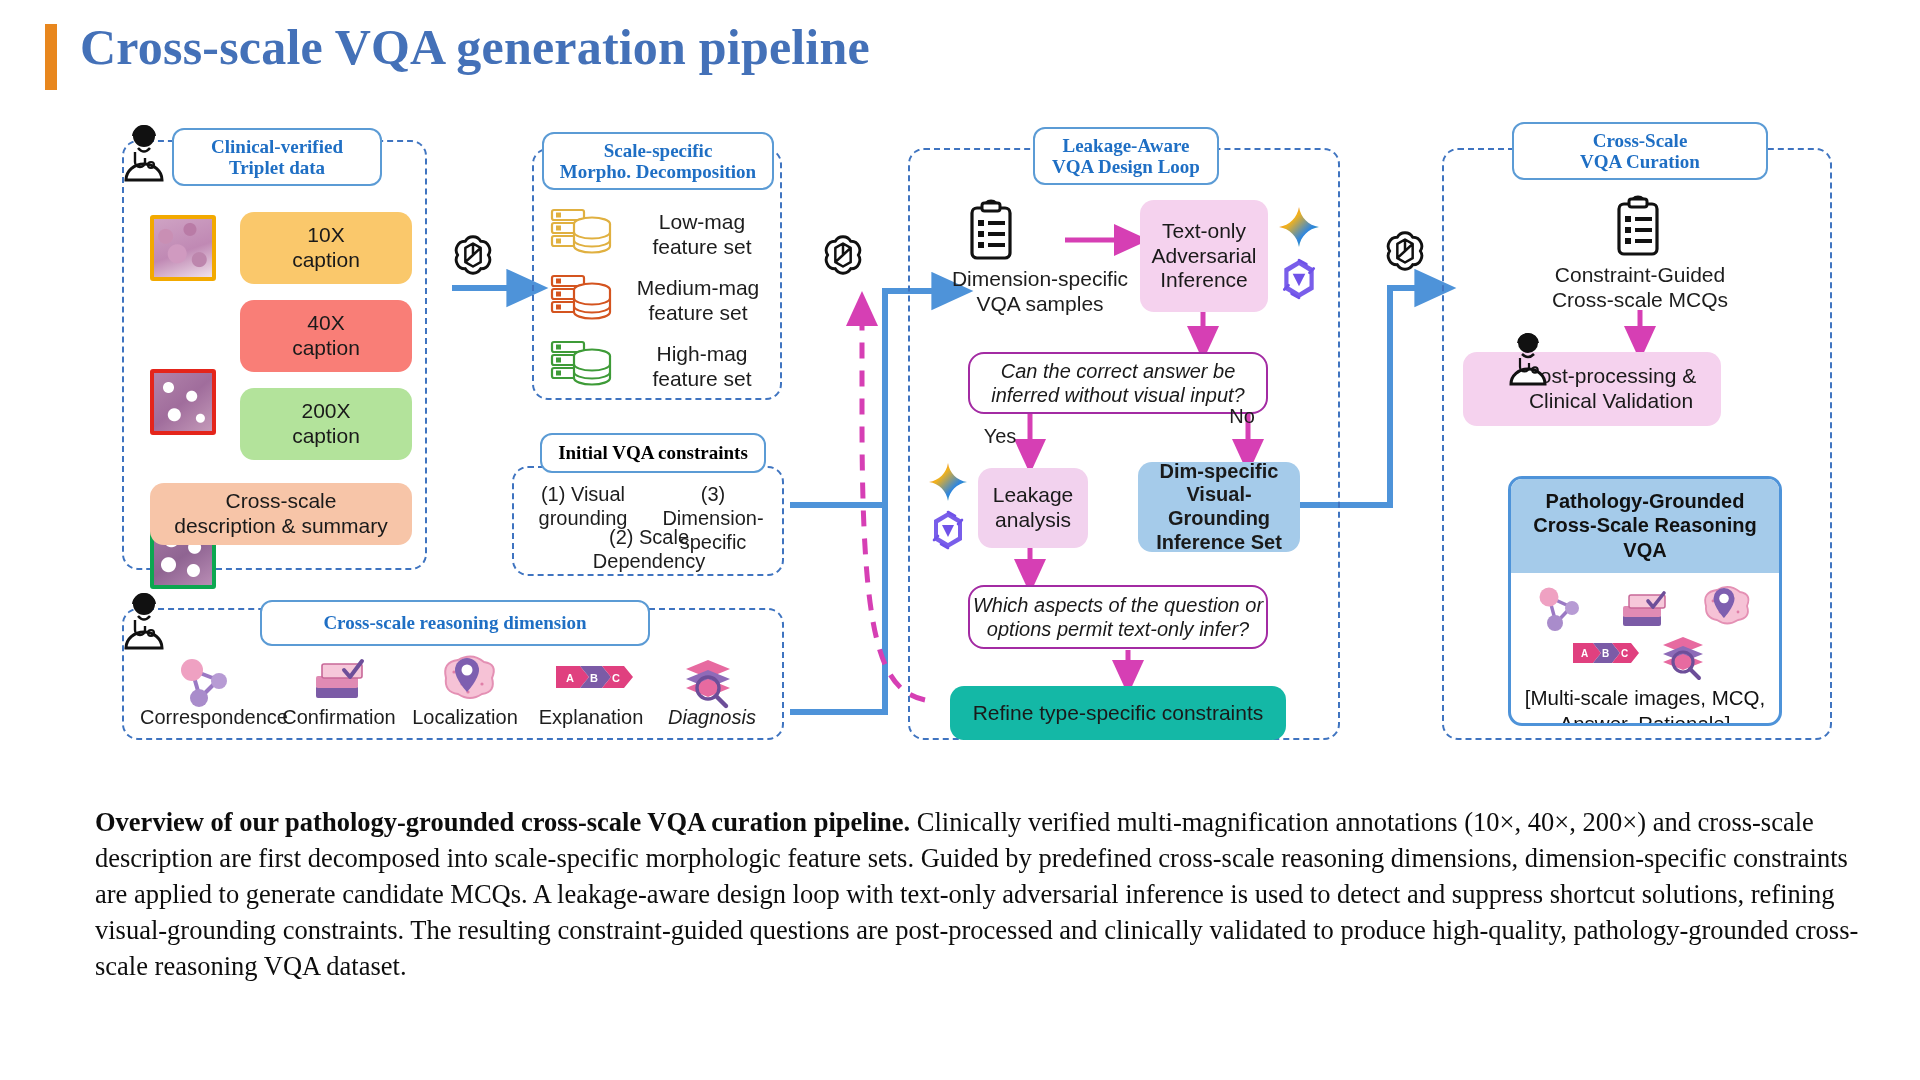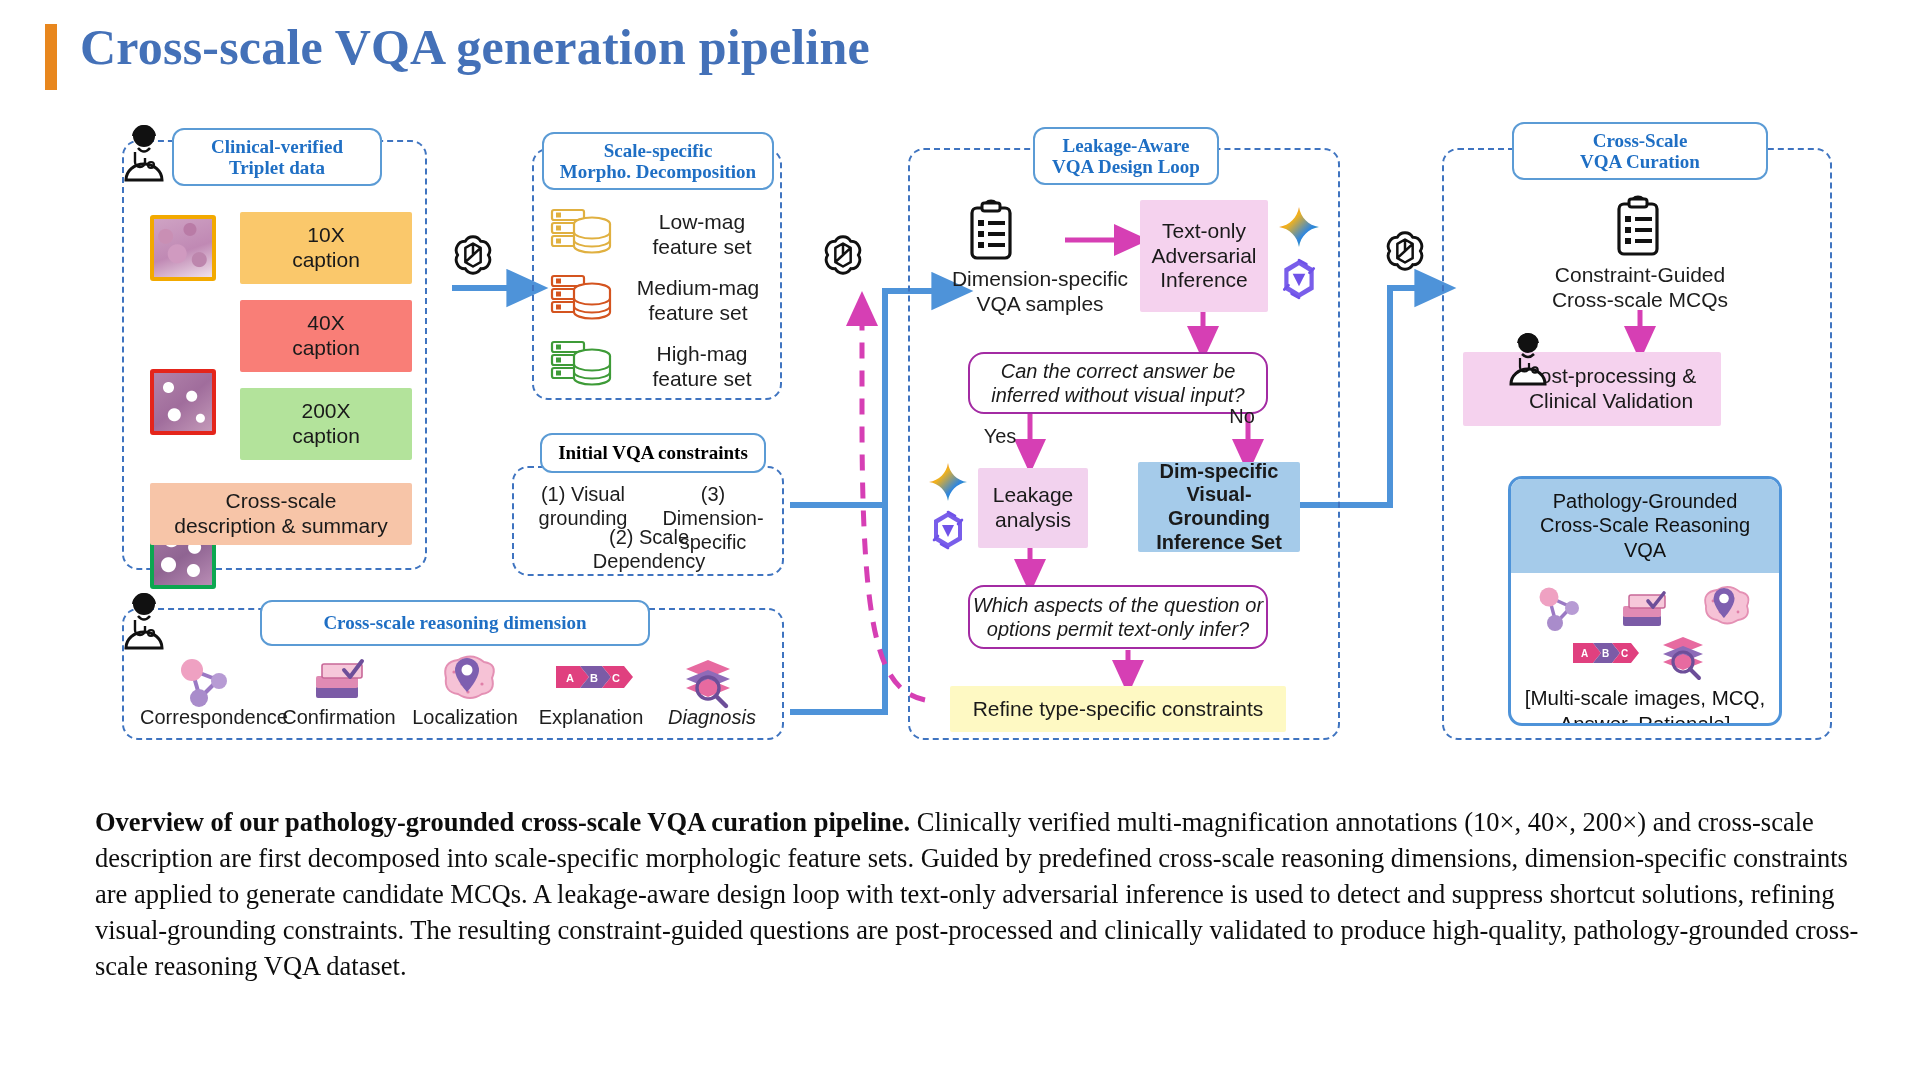--- a/index.html
+++ b/index.html
@@ -28,21 +28,21 @@
     border:2px solid #5B9BD5;border-radius:12px;background:#fff;
     font-family:"Liberation Serif", serif;
     font-weight:bold;color:#1F6FC4;text-align:center;
     display:flex;align-items:center;justify-content:center;
     line-height:1.12;box-sizing:border-box;z-index:5;
   }
   .group-title.black{color:#000;}
 
   
   .tag{
-    border-radius:2px;display:flex;align-items:center;justify-content:center;
+    border-radius:14px;display:flex;align-items:center;justify-content:center;
     text-align:center;line-height:1.18;box-sizing:border-box;
     font-family:"Liberation Sans", sans-serif;color:#1a1a1a;
   }
   .lbl{
     font-family:"Liberation Sans", sans-serif;color:#1d1d1d;
     text-align:center;line-height:1.2;
   }
   .decbox{
     border:2.5px solid #A32BA3;border-radius:16px;background:#fff;
     display:flex;align-items:center;justify-content:center;text-align:center;
@@ -438,21 +438,21 @@
   </span>
 </div>
 
 <div class="abs decbox" style="left:968px;top:585px;width:300px;height:64px;font-size:20px;">
   <span>
     <span>Which aspects of the question or</span><br>
     <span>options permit text-only infer?</span>
   </span>
 </div>
 
-<div class="abs tag" style="left:950px;top:686px;width:336px;height:46px;background:#fef9c3;font-size:21px;">
+<div class="abs tag" style="left:950px;top:686px;width:336px;height:54px;background:#14b8a6;font-size:21px;">
     <span>Refine type-specific constraints</span>
   </div>
 
 <svg class="abs" style="left:1382px;top:228px;width:46px;height:46px;" viewBox="0 0 48 48">
   <path d="M24 5 a9 9 0 0 1 8 4.6 M32 9.6 a9 9 0 0 1 8.6 5.4 a9 9 0 0 1 -.6 9 M40 24 a9 9 0 0 1 .6 9 a9 9 0 0 1 -8.6 5.4 M32 38.4 a9 9 0 0 1 -8 4.6 a9 9 0 0 1 -8 -4.6 M16 38.4 a9 9 0 0 1 -8.6 -5.4 a9 9 0 0 1 .6 -9 M8 24 a9 9 0 0 1 -.6 -9 a9 9 0 0 1 8.6 -5.4 M16 9.6 a9 9 0 0 1 8 -4.6" fill="none" stroke="#111" stroke-width="3" stroke-linecap="round"></path>
   <path d="M16 16.5 L24 12 L32 16.5 L32 31.5 L24 36 L16 31.5 Z M24 12 L24 24 M32 16.5 L24 24 M16 31.5 L24 24" fill="none" stroke="#111" stroke-width="2.6" stroke-linejoin="round"></path>
 </svg>
 
 <div class="abs group" style="left:1442px;top:148px;width:390px;height:592px;"></div>
 
@@ -488,21 +488,21 @@
 <svg class="abs" style="left:1504px;top:330px;width:48px;height:56px;">
   <circle cx="24" cy="13" r="10" fill="#111"></circle>
   <path d="M24 3 a11 11 0 0 1 11 10 h-22 a11 11 0 0 1 11 -10z" fill="#111"></path>
   <path d="M7 54 a17 15 0 0 1 34 0 z" fill="#fff" stroke="#111" stroke-width="3"></path>
   <path d="M18 24 q6 6 12 0" fill="none" stroke="#111" stroke-width="2.5"></path>
   <path d="M16 28 v9 a4.5 4.5 0 0 0 9 0 v-4" fill="none" stroke="#111" stroke-width="2.2"></path>
   <circle cx="31" cy="40" r="2.8" fill="none" stroke="#111" stroke-width="2"></circle>
 </svg>
 
 <div class="abs" style="left:1508px;top:476px;width:268px;height:244px;border:3px solid #4E93D9;border-radius:14px;background:#fff;overflow:hidden;">
-  <div style="background:#A5CBEA;padding:10px 16px 11px;text-align:center;font-size:20px;font-weight:normal;line-height:1.22;color:#111;">
+  <div style="background:#A5CBEA;padding:10px 16px 11px;text-align:center;font-size:20px;font-weight:bold;line-height:1.22;color:#111;">
     <span>Pathology-Grounded</span><br>
     <span>Cross-Scale Reasoning VQA</span>
   </div>
   <svg style="width:268px;height:104px;margin-top:2px;">
 
     <g transform="translate(28,12)">
       <line x1="10" y1="10" x2="32" y2="20" stroke="#9B79C4" stroke-width="3.4"></line>
       <line x1="32" y1="20" x2="17" y2="36" stroke="#9B79C4" stroke-width="3.4"></line>
       <line x1="10" y1="10" x2="17" y2="36" stroke="#9B79C4" stroke-width="3.4"></line>
       <circle cx="10" cy="10" r="9.5" fill="#EFA1C2"></circle>

